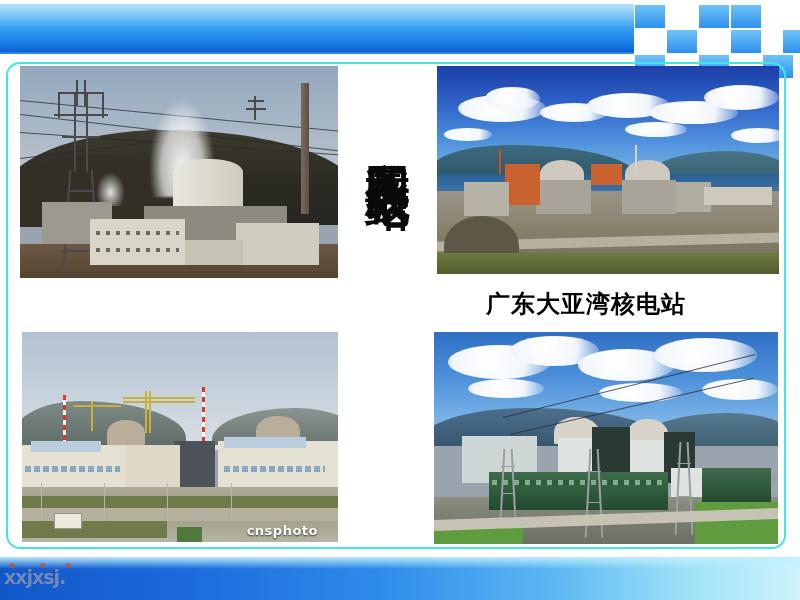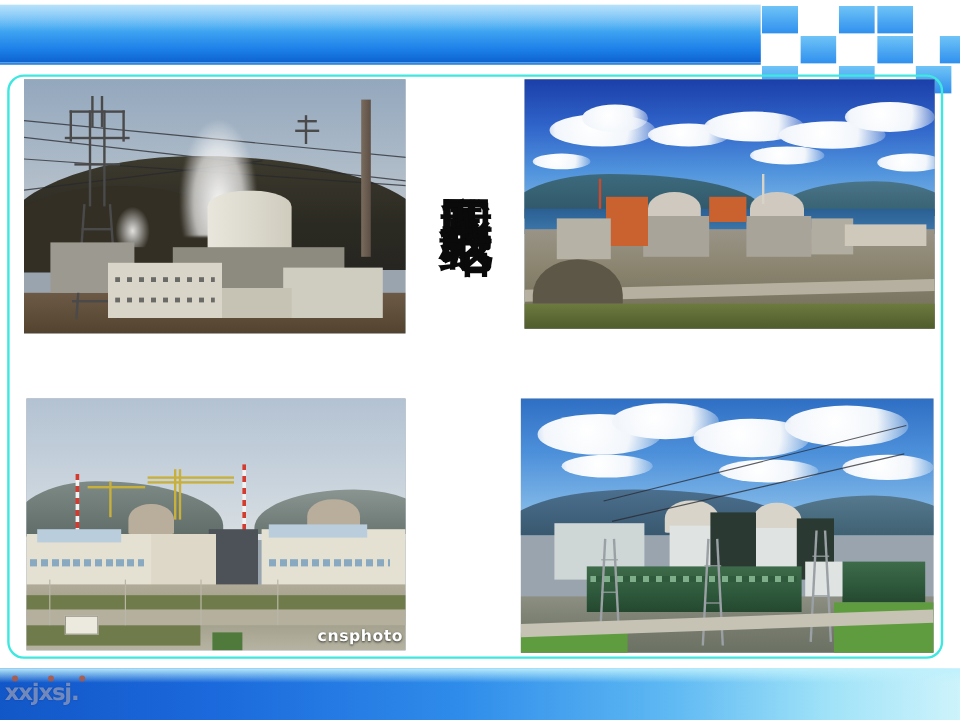--- a/index.html
+++ b/index.html
@@ -300,20 +300,21 @@
       <div class="p2-box" style="left:8%;top:56%;width:13%;height:16%;background:#b7b2a6;"></div>
       <div class="p2-box" style="left:70%;top:56%;width:10%;height:14%;background:#b2ada1;"></div>
       <div class="p2-box" style="left:78%;top:58%;width:20%;height:9%;background:#cfc9bc;"></div>
       <div style="position:absolute;left:18%;top:40%;width:2px;height:12%;background:#c94a2e;"></div>
       <div style="position:absolute;left:58%;top:38%;width:2px;height:12%;background:#d8d3c7;"></div>
       <div class="p2-grass"></div>
       <div style="position:absolute;left:0;top:82%;width:100%;height:5%;background:#b6b0a0;transform:rotate(-1.5deg);"></div>
       <div style="position:absolute;left:2%;top:72%;width:22%;height:18%;background:#5d5748;border-radius:50% 50% 0 0 / 80% 80% 0 0;"></div>
     </div>
   </div>
+  <div class="caption" style="left:486px;top:288px;font-size:24px;">广东大亚湾核电站</div>
 
   <div class="photo" style="left:22px;top:332px;width:316px;height:210px;">
     <div class="ph-inner">
       <div class="sky p3-sky"></div>
       <div class="p3-mtn"></div>
       <div class="p3-mtn2"></div>
 
       <div class="crane" style="left:32%;top:28%;width:72px;height:40px;">
         <div class="crane-jib" style="left:0;top:6px;width:72px;"></div>
         <div class="crane-jib" style="left:0;top:10px;width:72px;"></div>
@@ -343,21 +344,21 @@
       <div class="p3-lawn" style="left:0;top:78%;width:100%;height:6%;"></div>
       <div class="p3-lawn" style="left:0;top:90%;width:46%;height:8%;"></div>
       <div style="position:absolute;left:0;top:84%;width:100%;height:6%;background:#b5b09d;"></div>
       <div style="position:absolute;left:10%;top:86%;width:9%;height:8%;background:#eceadf;border:1px solid #9b998c;"></div>
       <div style="position:absolute;left:49%;top:93%;width:8%;height:7%;background:#4f7a3c;"></div>
       <div style="position:absolute;left:6%;top:72%;width:1px;height:18%;background:#b9b6a8;"></div>
       <div style="position:absolute;left:26%;top:72%;width:1px;height:18%;background:#b9b6a8;"></div>
       <div style="position:absolute;left:46%;top:72%;width:1px;height:18%;background:#b9b6a8;"></div>
       <div style="position:absolute;left:66%;top:72%;width:1px;height:18%;background:#b9b6a8;"></div>
     </div>
-    <div class="wm-cns" style="right:2px;bottom:4px;">cnsphoto</div>
+    <div class="wm-cns" style="right:20px;bottom:4px;">cnsphoto</div>
   </div>
   <div class="caption" style="left:82px;top:561px;font-size:26px;">江苏田湾核电站</div>
 
   <div class="photo" style="left:434px;top:332px;width:344px;height:212px;">
     <div class="ph-inner">
       <div class="sky p4-sky"></div>
       <div class="cloud" style="left:4%;top:6%;width:30%;height:16%;"></div>
       <div class="cloud" style="left:22%;top:2%;width:26%;height:14%;"></div>
       <div class="cloud" style="left:42%;top:8%;width:28%;height:15%;"></div>
       <div class="cloud" style="left:64%;top:3%;width:30%;height:16%;"></div>

